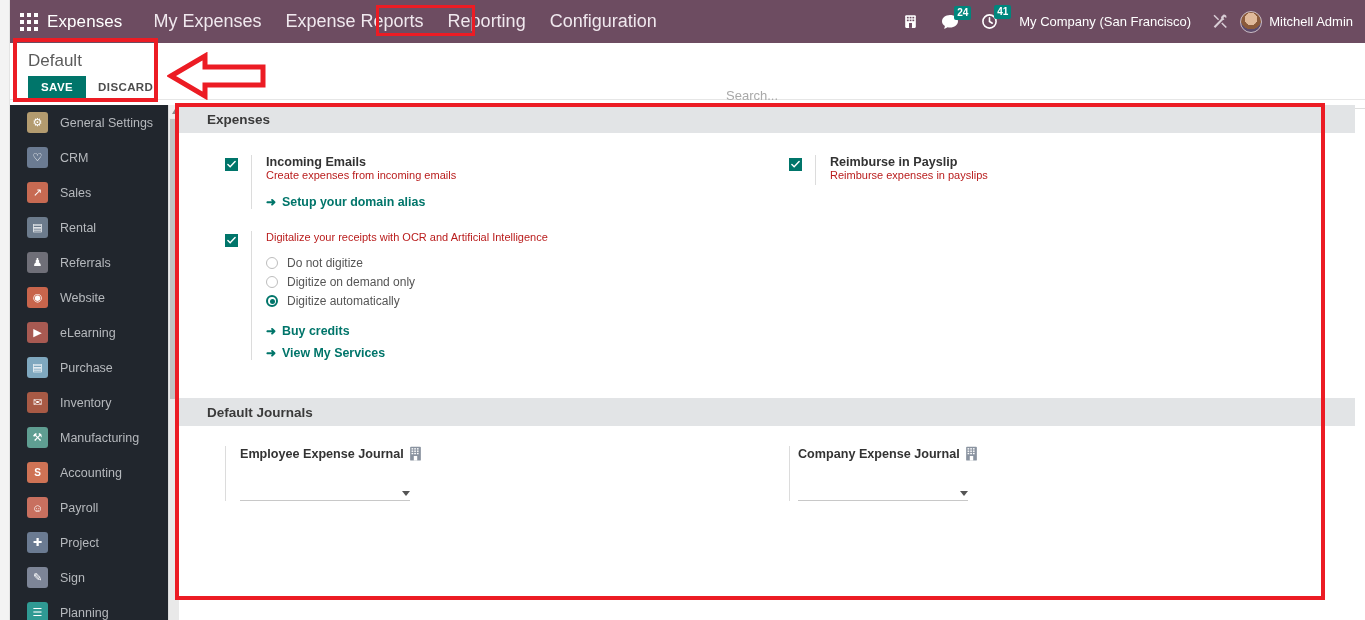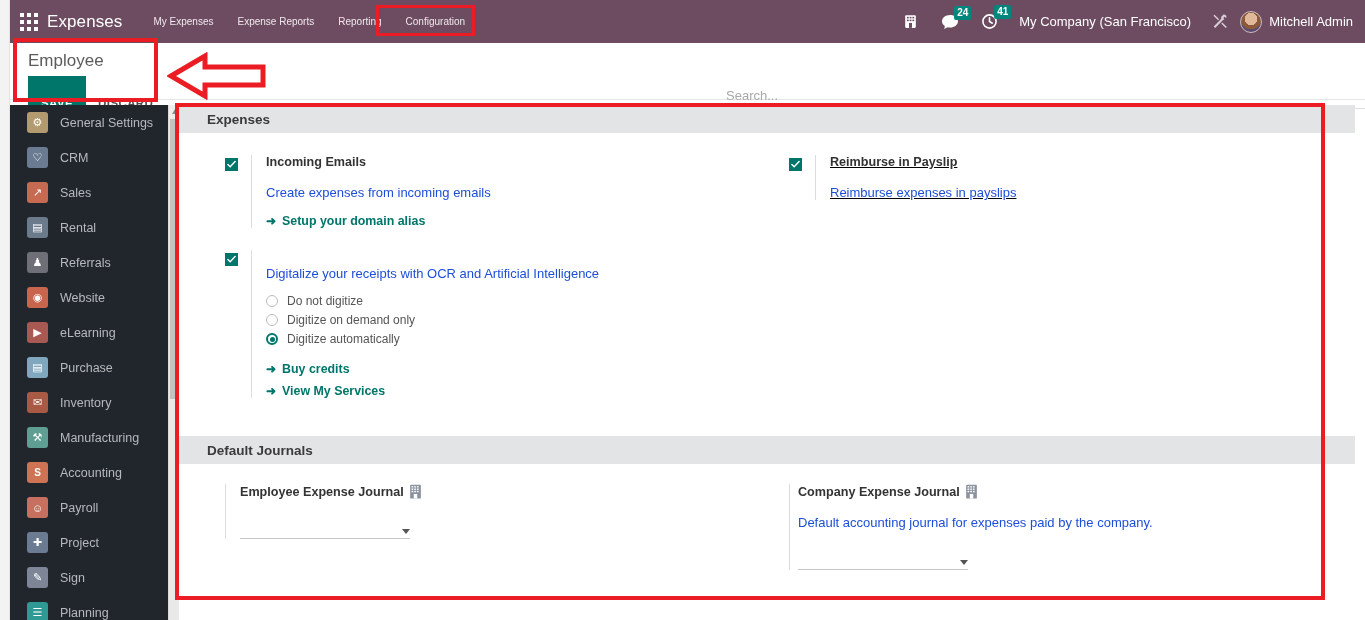--- a/index.html
+++ b/index.html
@@ -24,21 +24,21 @@
     color:#ffffff; font-size:13.5px;
   }
   .apps-grid {
     width:18px; height:18px; margin-left:10px; margin-right:9px;
     display:grid; grid-template-columns:repeat(3,4px); grid-template-rows:repeat(3,4px);
     gap:3px; cursor:pointer;
   }
   .apps-grid i { background:#ffffff; display:block; width:4px; height:4px; }
   .brand { font-size:17px; color:#fff; margin-right:20px; letter-spacing:.1px; }
   .nav-item {
-    font-size:10px; color:#f0e8ee; padding:6px 11px; margin-right:2px;
+    font-size:18px; color:#f0e8ee; padding:6px 11px; margin-right:2px;
     cursor:pointer; white-space:nowrap; position:relative;
   }
   .nav-right { margin-left:auto; display:flex; align-items:center; padding-right:12px; }
   .nav-icon { margin:0 11px; cursor:pointer; position:relative; display:flex; align-items:center; }
   .badge {
     position:absolute; left:13px; top:-8px; background:#00867d; color:#fff;
     font-size:10px; line-height:12px; padding:1px 3px 1px 3px; border-radius:2px;
     font-weight:bold; min-width:15px; text-align:center;
   }
   .company-name { font-size:13px; margin:0 10px; cursor:pointer; white-space:nowrap; }
@@ -51,21 +51,21 @@
 
   
   .control-panel {
     position:absolute; left:10px; top:43px; width:1355px; height:57px;
     background:#ffffff; border-bottom:1px solid #e6e6e6;
   }
   .bc-title { position:absolute; left:18px; top:8px; font-size:17px; color:#5b5b5b; }
   .btn-row { position:absolute; left:18px; top:33px; display:flex; align-items:center; }
   .btn-save {
     background:#00756a; color:#ffffff; font-size:11.5px; font-weight:bold;
-    letter-spacing:.4px; padding:21px 13px; border:none; cursor:pointer;
+    letter-spacing:.4px; padding:5px 13px; border:none; cursor:pointer;
   }
   .btn-discard {
     background:transparent; color:#4d4d4d; font-size:11.5px; font-weight:bold;
     letter-spacing:.4px; padding:5px 12px; border:none; cursor:pointer;
   }
   .search-wrap {
     position:absolute; left:672px; top:40px; width:670px; height:26px;
     border-bottom:1px solid #dedede; display:flex; align-items:center;margin-left:44px;
   }
   .search-input {
@@ -124,21 +124,21 @@
     margin-top:3px; cursor:pointer; display:flex; align-items:center; justify-content:center;
   }
   .cb svg { display:block; }
   .setting-body {
     margin-left:13px; padding-left:14px; border-left:1px solid #dcdcdc; min-height:30px;
   }
   .s-title {
     font-size:12.6px; font-weight:bold; color:#333333;
     display:flex; align-items:center; gap:5px;
   }
-  .s-desc { font-size:13px; color:#1d4ed8; margin-top:16px; }
+  .s-desc { font-size:11px; color:#b91c1c; margin-top:0; }
   .ent-badge {
     width:13px; height:15px; flex:none; display:inline-block;
   }
   .link-arrow {
     display:flex; align-items:center; gap:6px; color:#00756a; font-size:12.4px;
     font-weight:bold; margin-top:14px; cursor:pointer; width:max-content;
   }
   .link-arrow .ar { font-size:12px; }
 
   .radio-group { margin-top:13px; }
@@ -234,21 +234,21 @@
           <path d="M2.4 1.6l4.3 4.3-1 1L1.4 2.6zM1.6 12.6l7.6-7.6 1.4 1.4-7.6 7.6zM10.6 1.6c1.4-.6 3 .4 3 1.9 0 .4-.1.8-.3 1.1l-1.6-1-1 1 1 1.6c-.3.2-.7.3-1.1.3-1.5 0-2.5-1.6-1.9-3M12.9 14.2l-4.2-4.3 1-1 4.3 4.2z"></path>
         </svg>
       </div>
 
       <div class="avatar"></div>
       <div class="user-name">Mitchell Admin</div>
     </div>
   </div>
 
   <div class="control-panel">
-    <div class="bc-title">Employee</div>
+    <div class="bc-title">Default</div>
     <div class="btn-row">
       <button class="btn-save">SAVE</button>
       <button class="btn-discard">DISCARD</button>
     </div>
 
     <div class="search-wrap">
       <input class="search-input" type="text" placeholder="Search..." style="">
       <span class="search-icon">
         <svg width="15" height="15" viewBox="0 0 16 16" fill="none" stroke="#3a3a3a" stroke-width="1.5">
           <circle cx="7" cy="7" r="4.7"></circle>
@@ -379,21 +379,21 @@
               <span>Buy credits</span>
             </div>
             <div class="link-arrow" style="margin-top:8px;">
               <span class="ar">➜</span>
               <span>View My Services</span>
             </div>
           </div>
         </div>
       </div>
 
-      <div class="col" style="padding-left:22px;text-decoration:underline;">
+      <div class="col" style="padding-left:22px;">
         <div class="setting-row">
           <div class="cb">
             <svg width="9" height="9" viewBox="0 0 10 10">
                 <path d="M1 5l2.5 2.5L9 1.6" stroke="#ffffff" stroke-width="1.6" fill="none" stroke-linecap="round"></path>
               </svg>
           </div>
           <div class="setting-body">
             <div class="s-title">Reimburse in Payslip</div>
             <div class="s-desc">Reimburse expenses in payslips</div>
           </div>
@@ -445,21 +445,20 @@
                 <rect x="2.3" y="4.2" width="1.6" height="1.3" fill="#ffffff"></rect>
                 <rect x="4.8" y="4.2" width="1.6" height="1.3" fill="#ffffff"></rect>
                 <rect x="7.3" y="4.2" width="1.6" height="1.3" fill="#ffffff"></rect>
                 <rect x="2.3" y="6.4" width="1.6" height="1.3" fill="#ffffff"></rect>
                 <rect x="4.8" y="6.4" width="1.6" height="1.3" fill="#ffffff"></rect>
                 <rect x="7.3" y="6.4" width="1.6" height="1.3" fill="#ffffff"></rect>
                 <rect x="4.4" y="9.3" width="3.2" height="4.3" fill="#ffffff"></rect>
               </svg>
             </span>
           </div>
-          <div class="s-desc">Default accounting journal for expenses paid by the company.</div>
           <div class="journal-field">
             <div class="journal-select">
               <span class="caret"></span>
             </div>
           </div>
         </div>
       </div>
     </div>
   </div>
 

